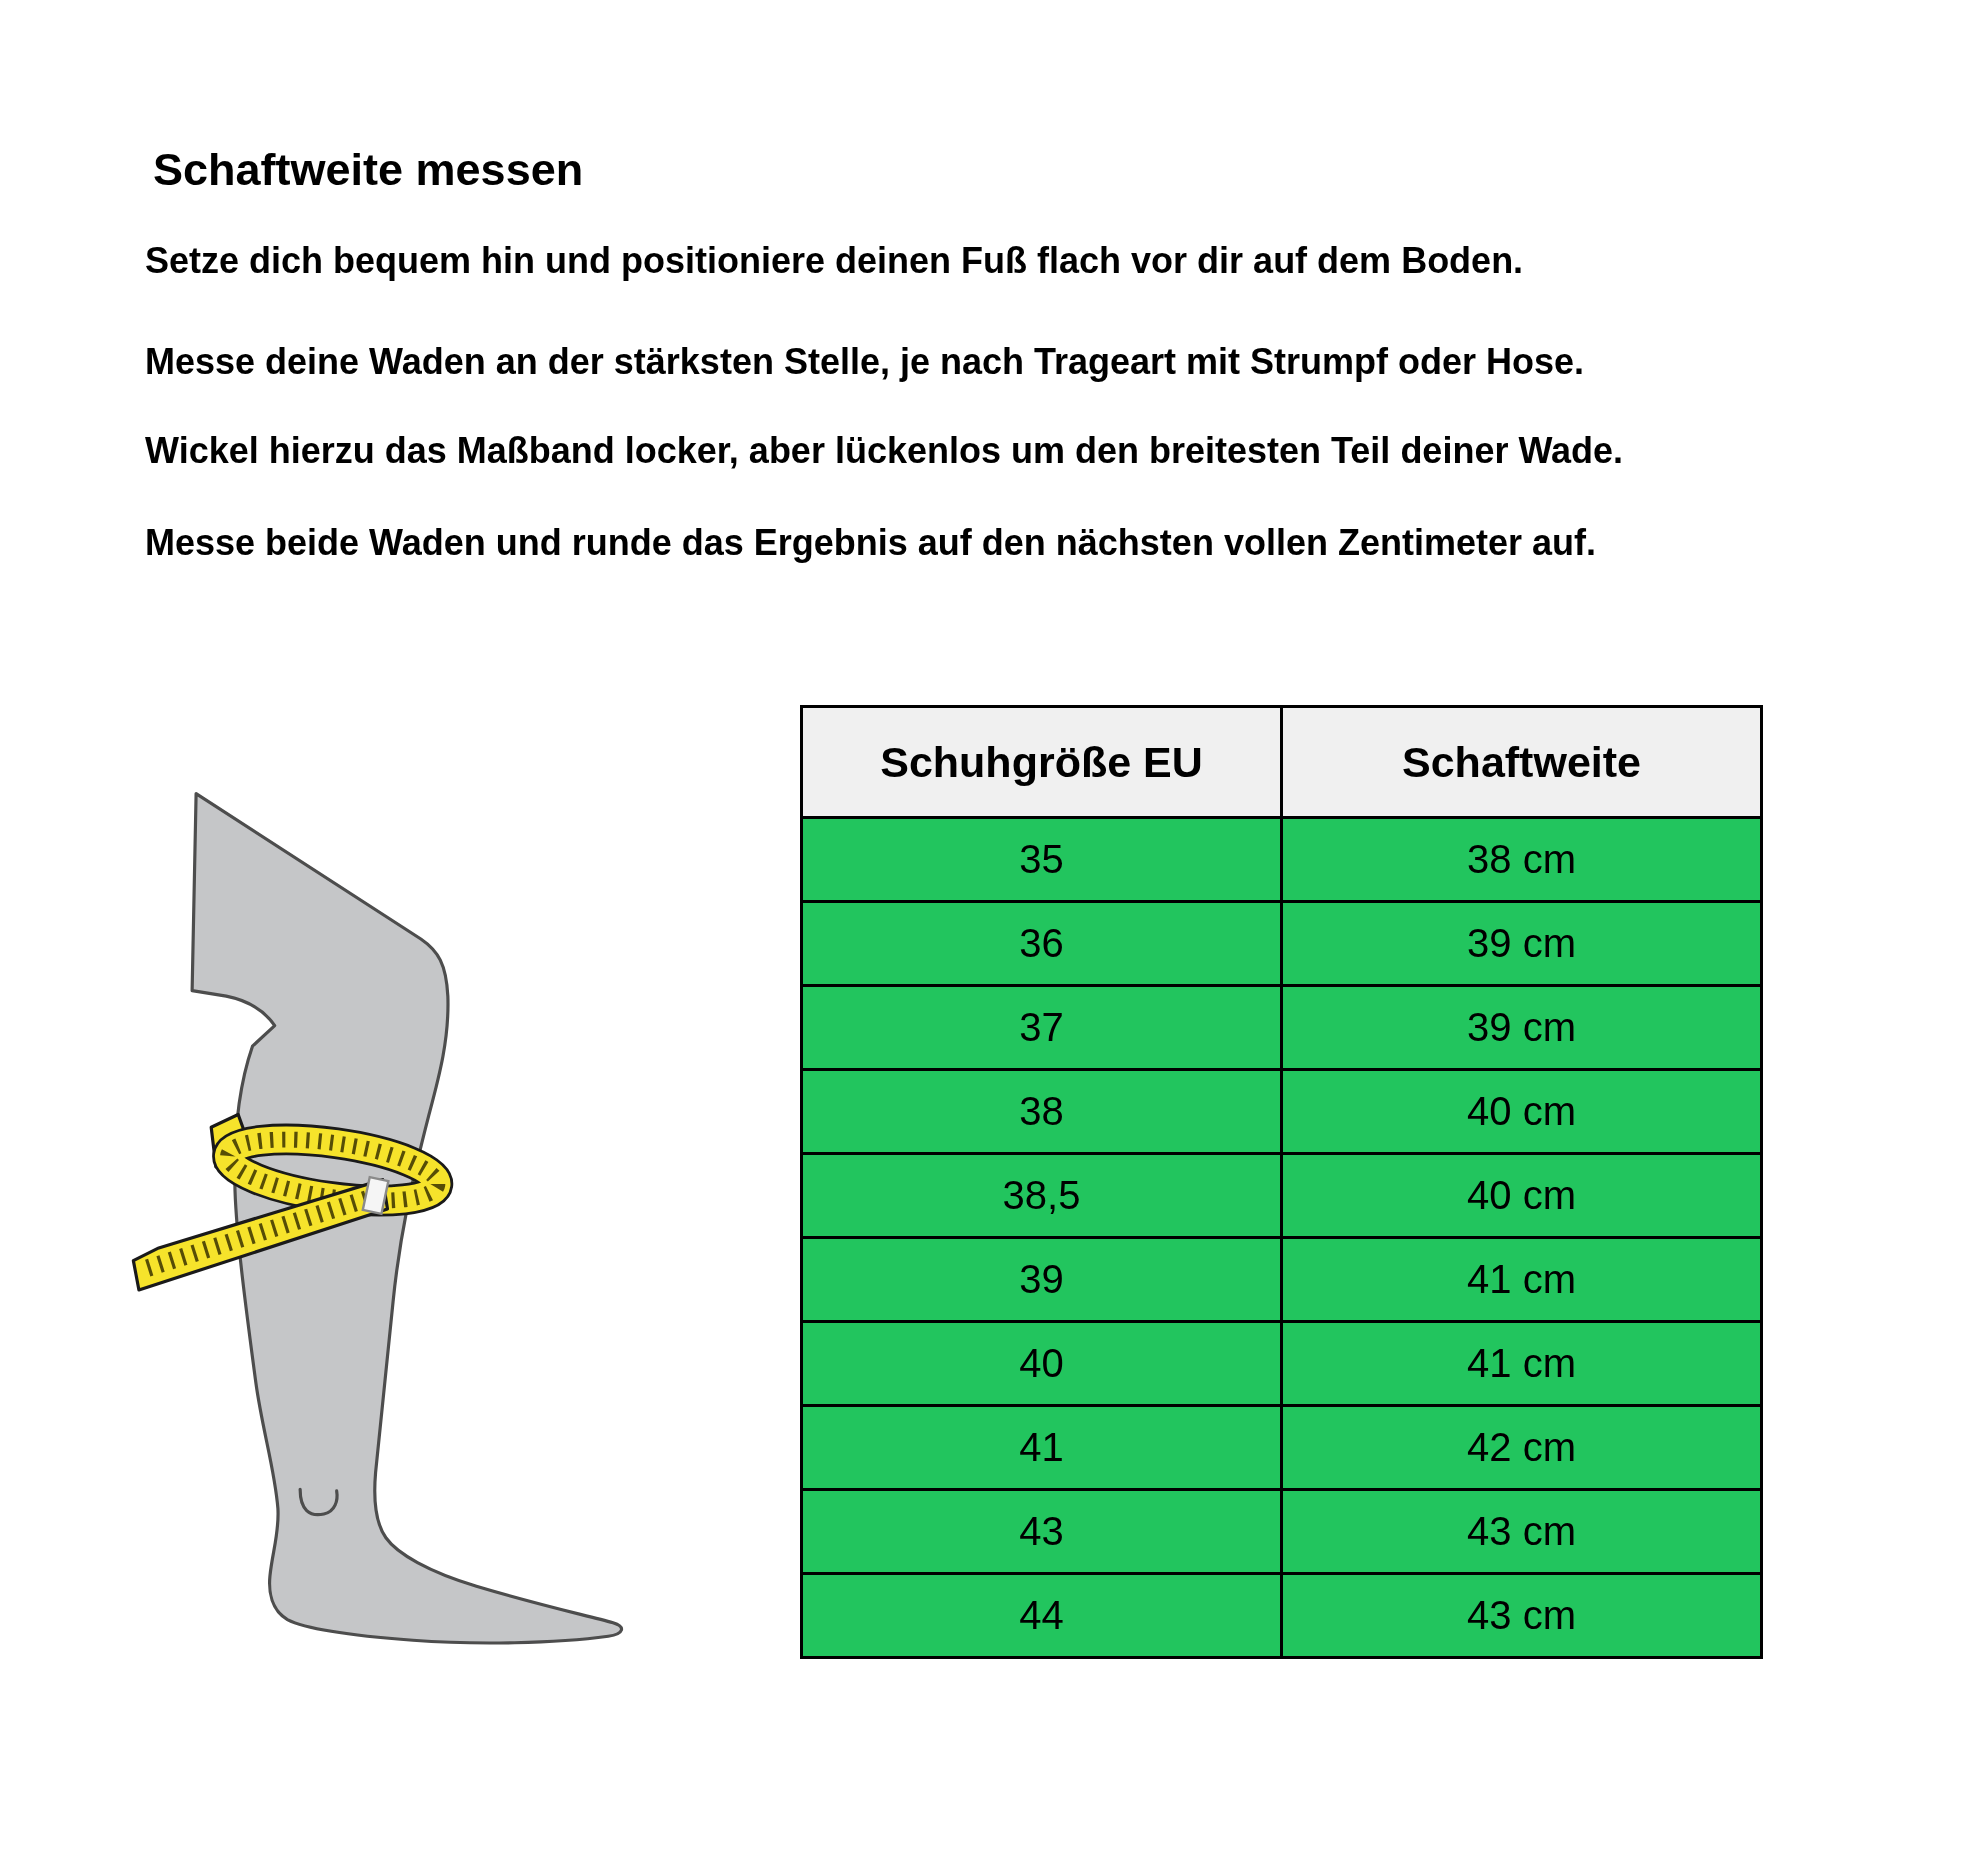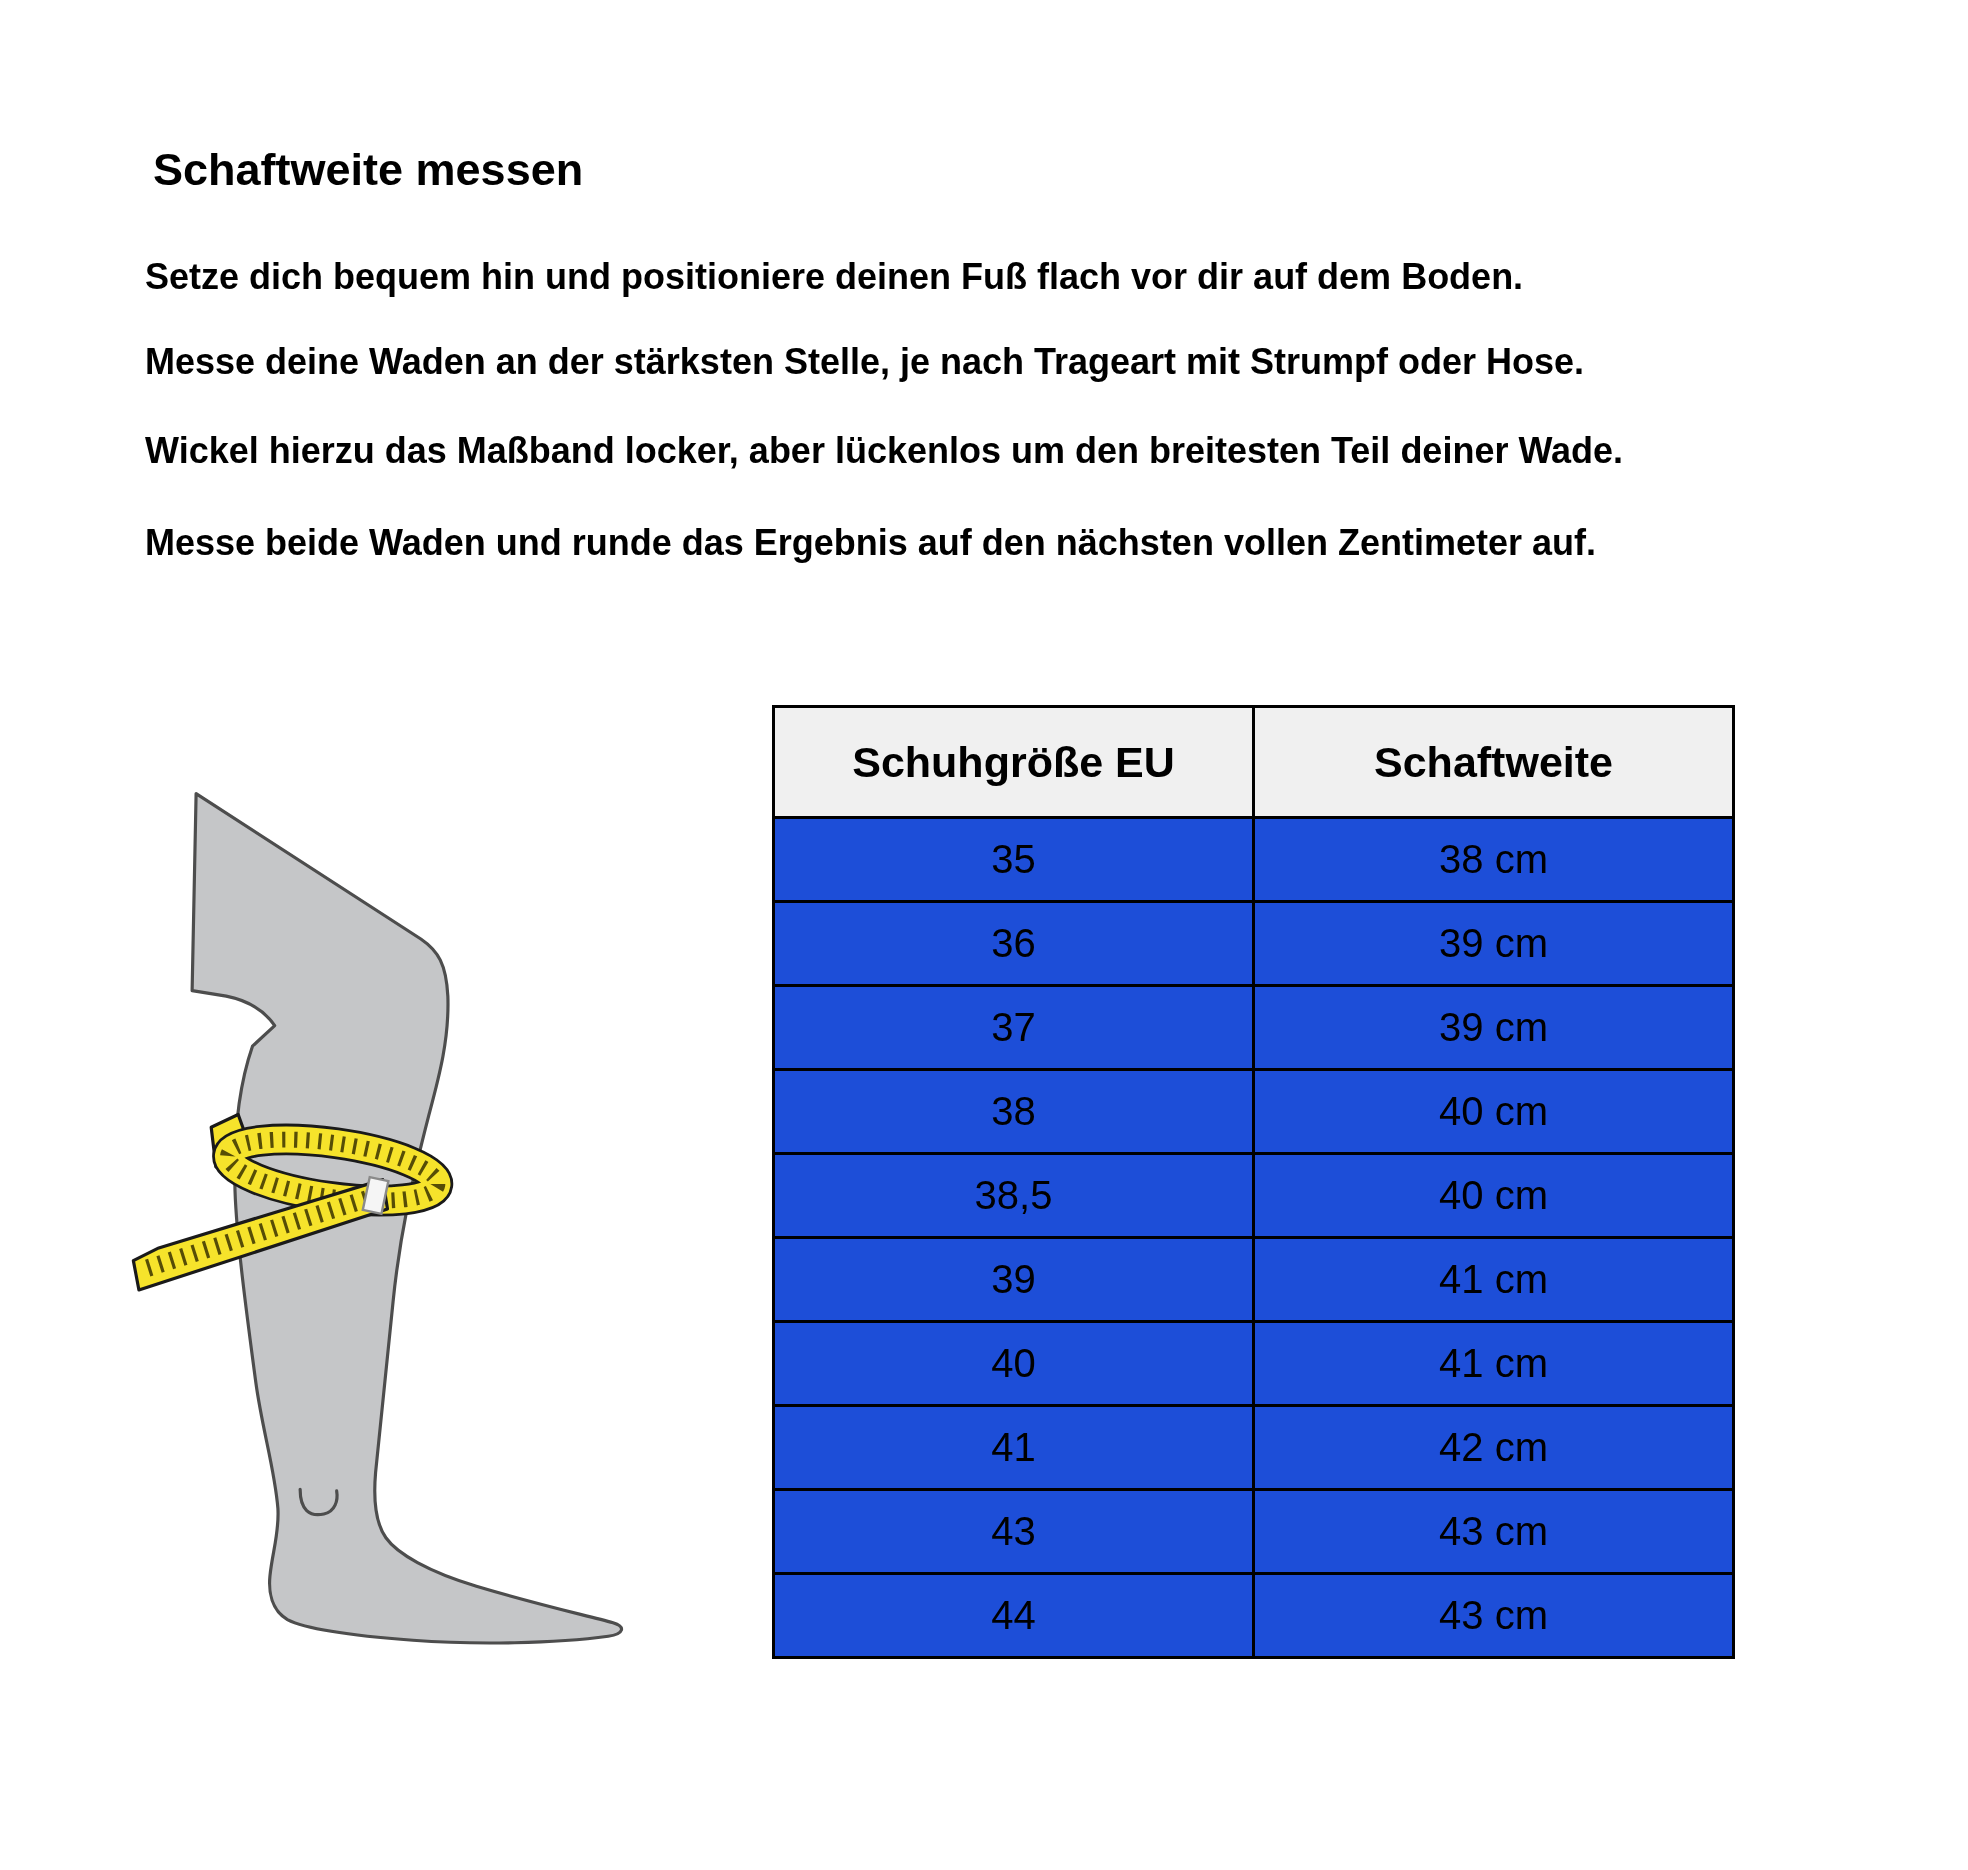--- a/index.html
+++ b/index.html
@@ -14,36 +14,36 @@
   .title{
     position:absolute;left:145px;top:137px;
     font-size:45px;font-weight:bold;line-height:1.1;
     margin:8px;
   }
   .instruction{
     position:absolute;left:145px;
     font-size:36px;font-weight:bold;line-height:1.15;
     margin:0;white-space:nowrap;
   }
-  .instruction.p1{top:256px;}
+  .instruction.p1{top:240px;}
   .instruction.p2{top:341px;}
   .instruction.p3{top:430px;}
   .instruction.p4{top:522px;}
 
   .illustration{
     position:absolute;left:111px;top:746px;
     width:715px;height:953px;
   }
 
   table.size-table{
-    position:absolute;left:772px;top:705px;
+    position:absolute;left:800px;top:705px;
     width:963px;
     border-collapse:collapse;
     table-layout:fixed;
-    background:#1d4ed8;
+    background:#22c55e;
   }
   table.size-table th,
   table.size-table td{
     border:3.2px solid #000000;
     text-align:center;vertical-align:middle;
     padding:0;
   }
   table.size-table th{
     height:108px;
     font-size:43px;font-weight:bold;

